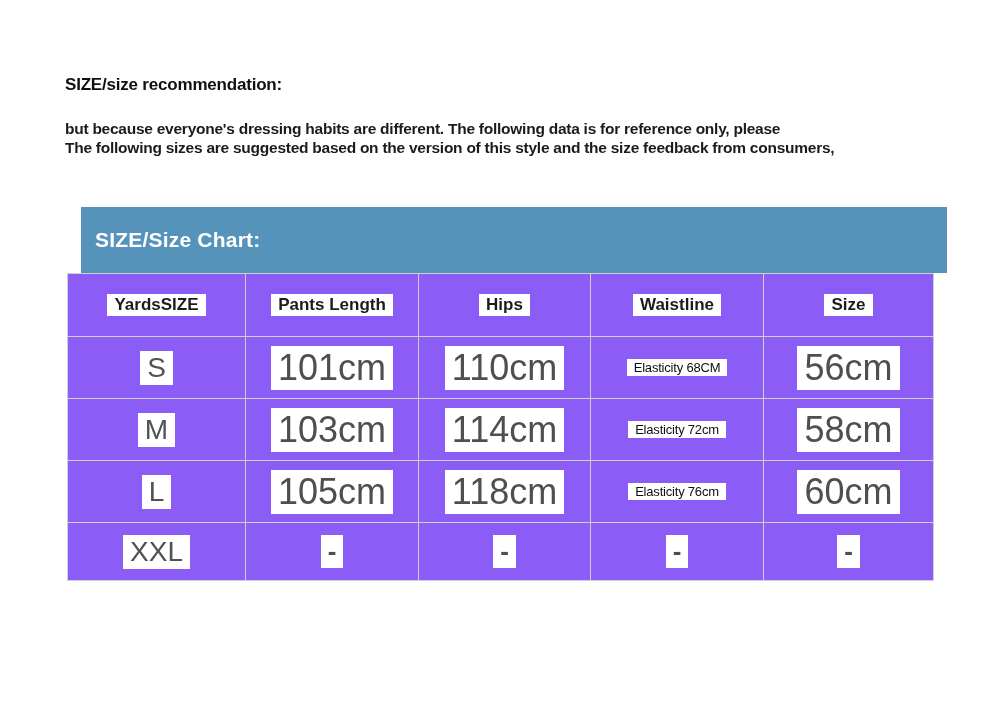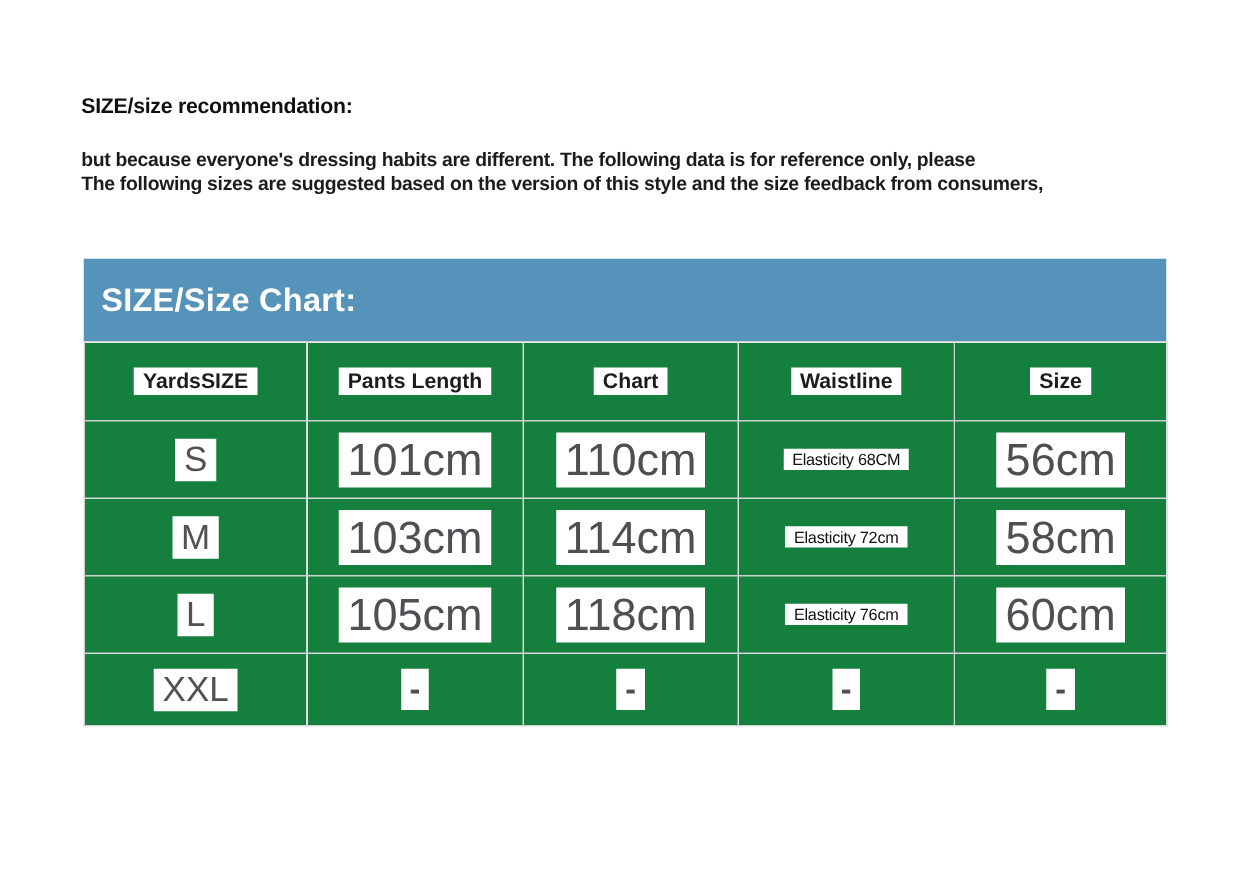--- a/index.html
+++ b/index.html
@@ -14,33 +14,33 @@
     position:absolute; left:65px; top:75px;
     font-size:17px; font-weight:bold; color:#101013; letter-spacing:-0.2px;
   }
   .desc {
     position:absolute; left:65px; top:119px; width:880px;
     font-size:15.5px; font-weight:bold; color:#1b1b1f;
     line-height:19.4px; letter-spacing:-0.25px; white-space:nowrap;
   }
 
   .chart-header {
-    position:absolute; left:67px; top:207px; width:866px; height:66px;
+    position:absolute; left:81px; top:207px; width:866px; height:66px;
     background:#5693BA; color:#ffffff;
     display:flex; align-items:center; padding-left:14px;
-    font-size:26px; font-weight:bold; letter-spacing:0.2px;
+    font-size:21px; font-weight:bold; letter-spacing:0.2px;
   }
 
   .size-table {
     position:absolute; left:67px; top:273px; width:866px;
     border-collapse:collapse; table-layout:fixed;
   }
   .size-table th, .size-table td {
     border:1px solid #cfcfcf; text-align:center; vertical-align:middle;
-    background:#15803d; padding:0; overflow:hidden;
+    background:#8b5cf6; padding:0; overflow:hidden;
   }
   .size-table th { height:63px; font-size:17px; font-weight:bold; color:#1c1c1e; }
   .size-table tr.data-row { height:62px; }
   .size-table tr.last-row { height:58px; }
 
   .hl { background:#ffffff; display:inline-block; padding:1px 7px; }
 
   .size-cell  { font-size:28px; color:#515156; font-weight:400; }
   .num-cell   { font-size:36px; color:#4e4e53; font-weight:400; }
   .elastic-cell { font-size:13px; font-weight:normal; color:#0f0f10; letter-spacing:-0.2px; }
@@ -67,21 +67,21 @@
       <col style="width:178px">
         <col style="width:173px">
         <col style="width:172px">
         <col style="width:173px">
         <col style="width:170px">
     </colgroup>
     <thead>
       <tr>
         <th><span class="hl">YardsSIZE</span></th>
         <th><span class="hl">Pants Length</span></th>
-        <th><span class="hl">Chart</span></th>
+        <th><span class="hl">Hips</span></th>
         <th><span class="hl">Waistline</span></th>
         <th><span class="hl">Size</span></th>
       </tr>
     </thead>
     <tbody>
       <tr class="data-row">
         <td class="size-cell"><span class="hl">S</span></td>
         <td class="num-cell"><span class="hl">101cm</span></td>
         <td class="num-cell"><span class="hl">110cm</span></td>
         <td class="elastic-cell"><span class="hl">Elasticity 68CM</span></td>

